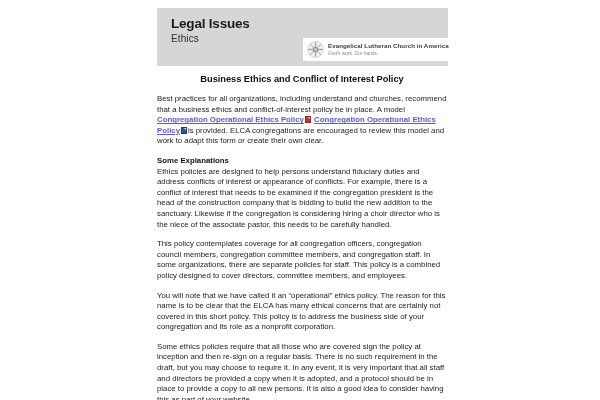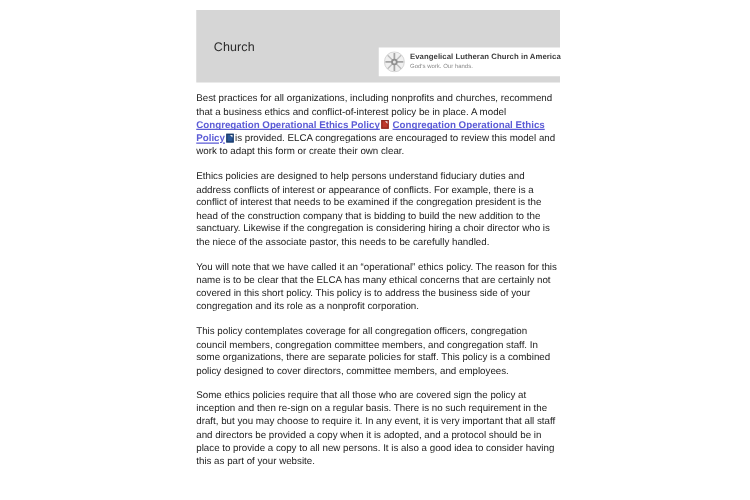--- a/index.html
+++ b/index.html
@@ -155,21 +155,22 @@
     border-left: 2px solid transparent;
     border-top: 2px solid #f2f2f2;
   }
 </style>
 </head>
 <body>
 
 <div class="page">
 
   <div class="header-band">
-    <div class="header-subtitle">Church</div>
+    <div class="header-title">Legal Issues</div>
+    <div class="header-subtitle">Ethics</div>
 
     <div class="logo-box">
       <span class="logo-mark">
         <svg viewBox="0 0 34 34" width="17" height="17" aria-hidden="true">
           <g fill="#9a9a9a">
             <circle cx="17" cy="17" r="16" fill="#f0f0f0" stroke="#b4b4b4" stroke-width="0.8"></circle>
             <path d="M15.6 2.6 h2.8 v28.8 h-2.8 z" fill="#a5a5a5"></path>
             <path d="M2.6 15.6 h28.8 v2.8 h-28.8 z" fill="#a5a5a5"></path>
             <path d="M7.0 5.4 L28.6 27.0 L27.0 28.6 L5.4 7.0 z" fill="#bdbdbd"></path>
             <path d="M27.0 5.4 L28.6 7.0 L7.0 28.6 L5.4 27.0 z" fill="#bdbdbd"></path>
@@ -180,28 +181,30 @@
       </span>
       <span class="logo-text">
         <span class="logo-name">Evangelical Lutheran Church in America</span>
         <span class="logo-tag">God's work. Our hands.</span>
       </span>
     </div>
   </div>
 
   <div class="doc">
 
+    <h1 class="doc-title">Business Ethics and Conflict of Interest Policy</h1>
 
     <p class="para">
-      <span>Best practices for all organizations, including nonprofits and churches, recommend that a business ethics and conflict-of-interest policy be in place.  A model </span><a class="doclink" href="#">Congregation Operational Ethics Policy</a><span class="file-icon icon-pdf"></span>
+      <span>Best practices for all organizations, including understand and churches, recommend that a business ethics and conflict-of-interest policy be in place.  A model </span><a class="doclink" href="#">Congregation Operational Ethics Policy</a><span class="file-icon icon-pdf"></span>
       <a class="doclink" href="#">Congregation Operational Ethics Policy</a><span class="file-icon icon-doc"></span><span>is provided. ELCA congregations are encouraged to review this model and work to adapt this form or create their own clear.</span>
     </p>
 
+    <p class="sect-head">Some Explanations</p>
     <p class="para">Ethics policies are designed to help persons understand fiduciary duties and address conflicts of interest or appearance of conflicts. For example, there is a conflict of interest that needs to be examined if the congregation president is the head of the construction company that is bidding to build the new addition to the sanctuary. Likewise if the congregation is considering hiring a choir director who is the niece of the associate pastor, this needs to be carefully handled.</p>
 
+    <p class="para">This policy contemplates coverage for all congregation officers, congregation council members, congregation committee members, and congregation staff. In some organizations, there are separate policies for staff. This policy is a combined policy designed to cover directors, committee members, and employees.</p>
+
     <p class="para">You will note that we have called it an “operational” ethics policy. The reason for this name is to be clear that the ELCA has many ethical concerns that are certainly not covered in this short policy. This policy is to address the business side of your congregation and its role as a nonprofit corporation.</p>
-
-    <p class="para">This policy contemplates coverage for all congregation officers, congregation council members, congregation committee members, and congregation staff. In some organizations, there are separate policies for staff. This policy is a combined policy designed to cover directors, committee members, and employees.</p>
 
     <p class="para">Some ethics policies require that all those who are covered sign the policy at inception and then re-sign on a regular basis. There is no such requirement in the draft, but you may choose to require it. In any event, it is very important that all staff and directors be provided a copy when it is adopted, and a protocol should be in place to provide a copy to all new persons. It is also a good idea to consider having this as part of your website.</p>
 
   </div>
 </div>
 
 </body></html>

